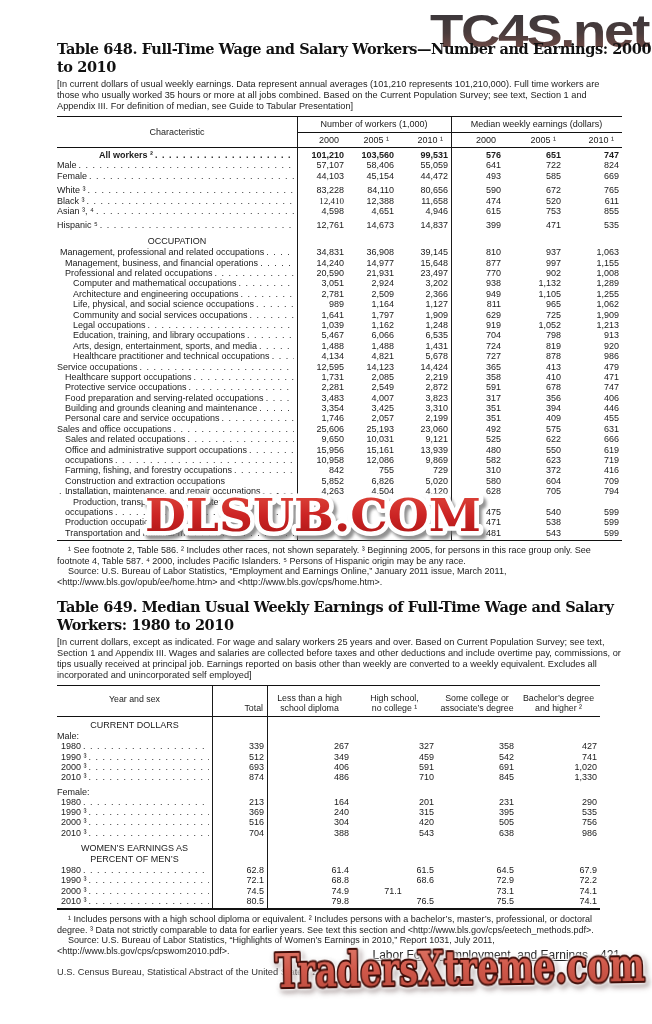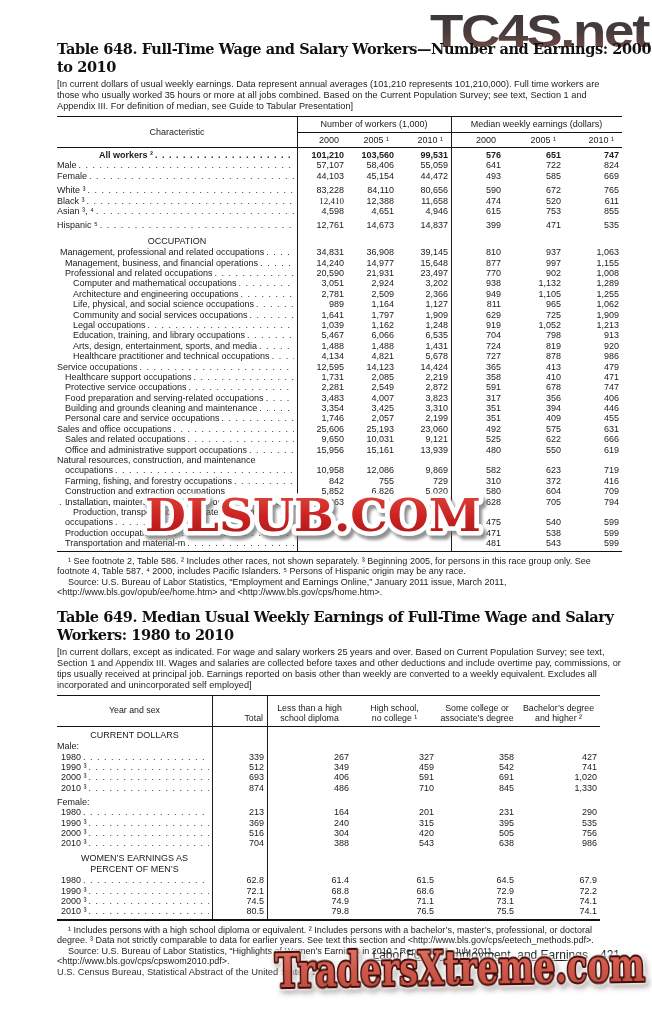--- a/index.html
+++ b/index.html
@@ -431,25 +431,20 @@
             <span class="labelcell" style="width: 240px;">
               <span class="lbl" style="padding-left: 8px;">Office and administrative support occupations</span>
               <span class="dots">. . . . . . . . . . . . . . . . . . . . . . . . . . . . . . . . . . . . . . . . . . . . . . . . . . . . . . . . . . . . . . . . . . . . . . . . . . . . . . . . . . . . . . . . . . . . . . . . . . . . . . . . . . . . . . . . . . . . . . . . . . . . . . . . . . . . . . . . . . . . . . . . . . . . . . . . . . . . . . . . </span>
             </span>
             <span class="val" style="width: 50px;">15,956</span>
             <span class="val" style="width: 50px;">15,161</span>
             <span class="val" style="width: 54px;">13,939</span>
             <span class="val" style="width: 53px;">480</span>
             <span class="val" style="width: 60px;">550</span>
             <span class="val" style="width: 58px;">619</span>
-          </div>
-          <div class="row">
-            <span class="labelcell" style="width: 240px;">
-              <span class="lbl" style="padding-left: 0px;">Natural resources, construction, and maintenance</span>
-            </span>
           </div>
           <div class="row">
             <span class="labelcell" style="width: 240px;">
               <span class="lbl" style="padding-left: 8px;">occupations</span>
               <span class="dots">. . . . . . . . . . . . . . . . . . . . . . . . . . . . . . . . . . . . . . . . . . . . . . . . . . . . . . . . . . . . . . . . . . . . . . . . . . . . . . . . . . . . . . . . . . . . . . . . . . . . . . . . . . . . . . . . . . . . . . . . . . . . . . . . . . . . . . . . . . . . . . . . . . . . . . . . . . . . . . . . </span>
             </span>
             <span class="val" style="width: 50px;">10,958</span>
             <span class="val" style="width: 50px;">12,086</span>
             <span class="val" style="width: 54px;">9,869</span>
             <span class="val" style="width: 53px;">582</span>
@@ -694,21 +689,21 @@
             <span class="val" style="width: 80px;">72.9</span>
             <span class="val" style="width: 83px;">72.2</span>
           </div>
           <div class="row">
             <span class="labelcell" style="width: 155px;">
               <span class="lbl" style="padding-left: 4px;">2000 ³</span>
               <span class="dots">. . . . . . . . . . . . . . . . . . . . . . . . . . . . . . . . . . . . . . . . . . . . . . . . . . . . . . . . . . . . . . . . . . . . . . . . . . . . . . . . . . . . . . . . . . . . . . . . . . . . . . . . . . . . . . . . . . . . . . . . . . . . . . . . . . . . . . . . . . . . . . . . . . . . . . . . . . . . . . . . </span>
             </span>
             <span class="val" style="width: 55px;">74.5</span>
             <span class="val" style="width: 85px;">74.9</span>
-            <span class="val" style="width: 85px;">71.1</span>
+            <span class="val" style="width: 85px; text-align: center;">71.1</span>
             <span class="val" style="width: 80px;">73.1</span>
             <span class="val" style="width: 83px;">74.1</span>
           </div>
           <div class="row">
             <span class="labelcell" style="width: 155px;">
               <span class="lbl" style="padding-left: 4px;">2010 ³</span>
               <span class="dots">. . . . . . . . . . . . . . . . . . . . . . . . . . . . . . . . . . . . . . . . . . . . . . . . . . . . . . . . . . . . . . . . . . . . . . . . . . . . . . . . . . . . . . . . . . . . . . . . . . . . . . . . . . . . . . . . . . . . . . . . . . . . . . . . . . . . . . . . . . . . . . . . . . . . . . . . . . . . . . . . </span>
             </span>
             <span class="val" style="width: 55px;">80.5</span>
             <span class="val" style="width: 85px;">79.8</span>

